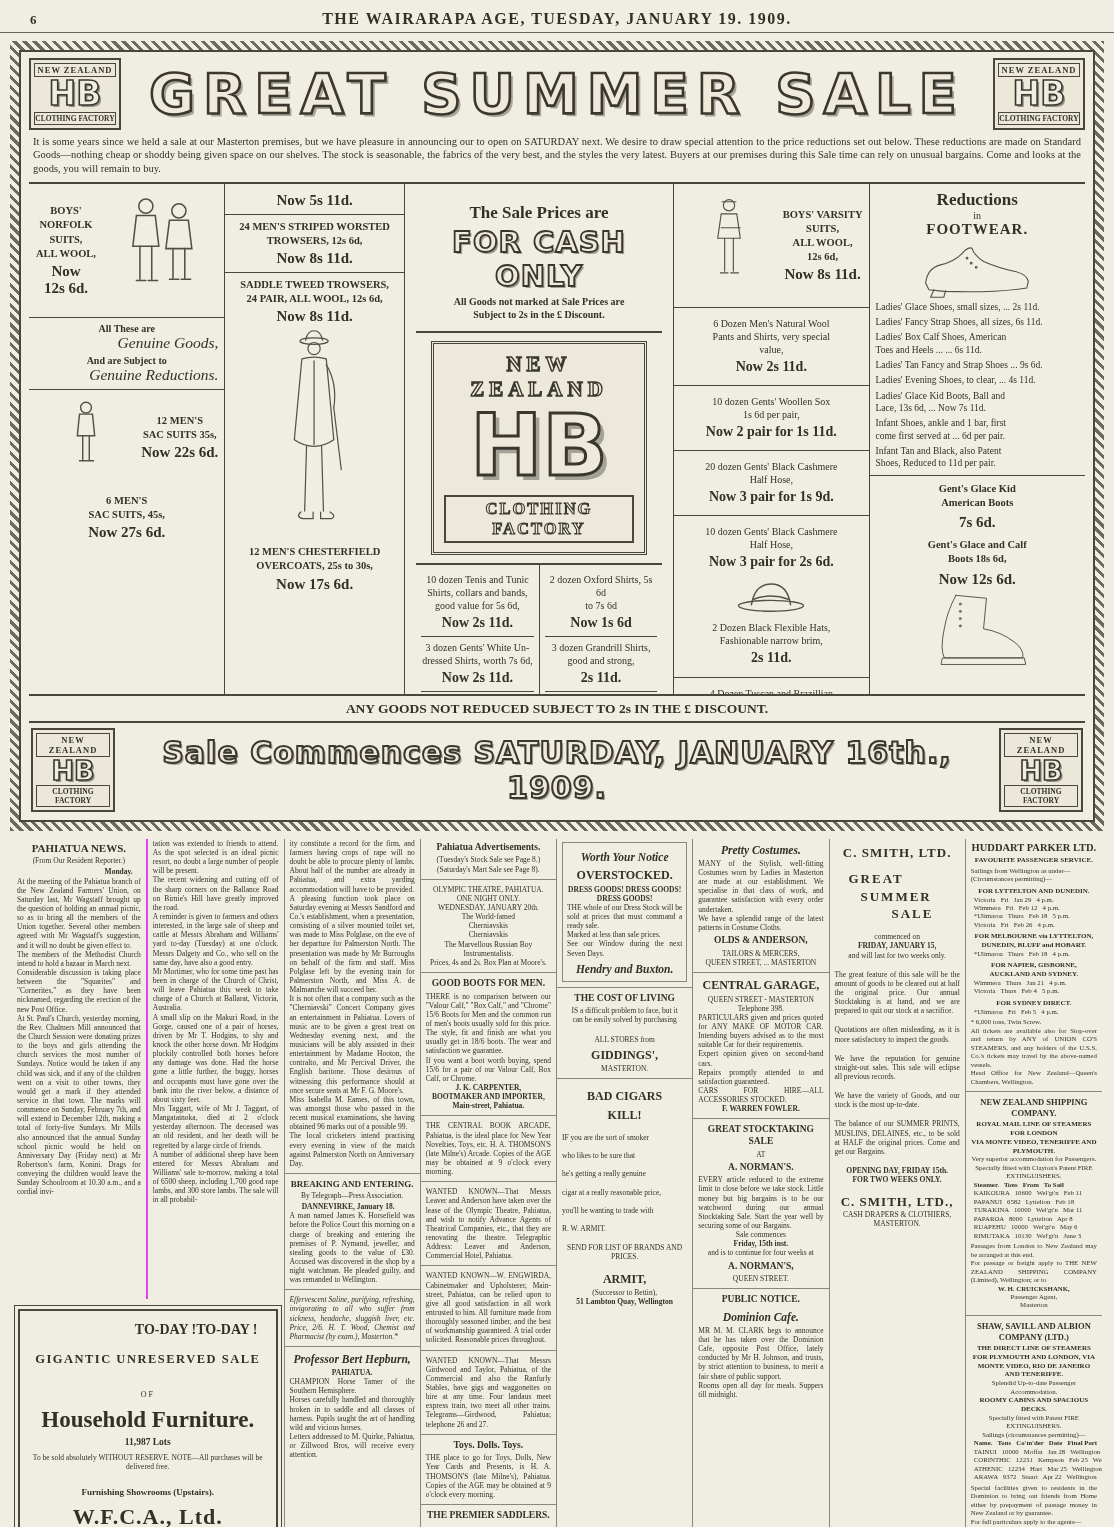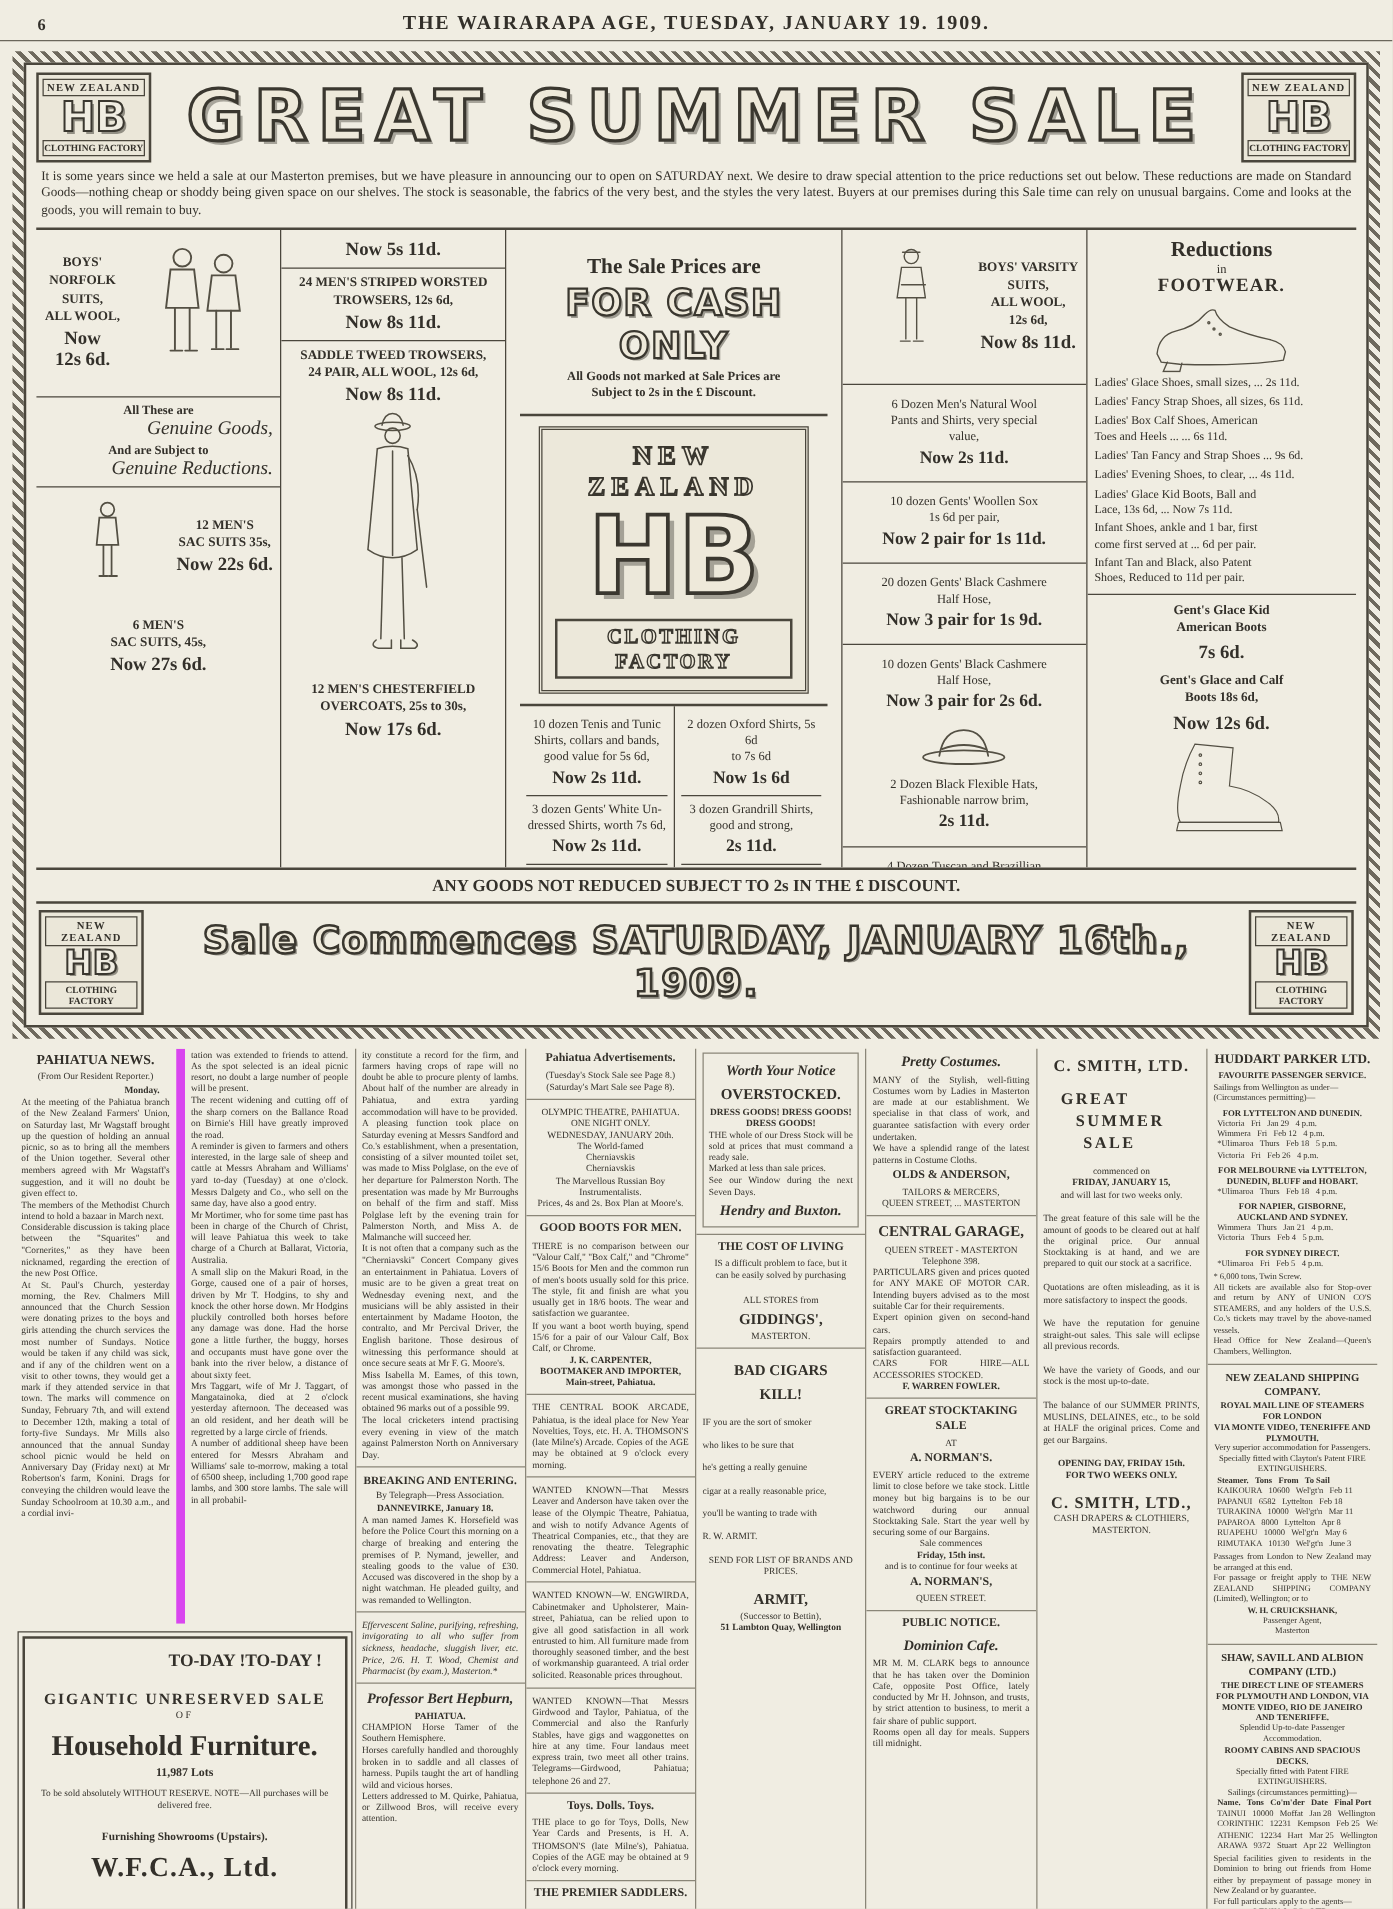--- a/index.html
+++ b/index.html
@@ -77,38 +77,38 @@
   .commence { flex:1; text-align:center; font-family:"DejaVu Sans", sans-serif; font-size:30px; font-weight:800;
               letter-spacing:1px; color:#eee9da; -webkit-text-stroke:2px #3a372f; text-shadow:2px 2px 0 rgba(58,55,47,.45); }
 
   
   .lower { display:flex; margin:8px 12px 0; height:706px; font-size:7.5px; line-height:1.22; }
   .lcol { width:12.5%; padding:0 5px; border-right:1px solid #8a8678; overflow:hidden; text-align:justify; }
   .lcol:last-child { border-right:none; }
   .ldouble { width:25%; border-right:1px solid #8a8678; display:flex; flex-direction:column; }
   .textrow { display:flex; height:460px; overflow:hidden; }
   .textrow .sub { width:50%; padding:0 5px; overflow:hidden; text-align:justify; }
-  .textrow .sub:first-child { border-right:7px solid #d946ef; }
+  .textrow .sub:first-child { border-right:2px solid #d946ef; }
 
   .news-head { font-size:11px; font-weight:bold; text-align:center; margin:3px 0 1px; }
   .byline { text-align:center; font-size:7.5px; margin-bottom:2px; }
   .dateline { text-align:right; font-size:7.5px; font-weight:bold; padding-right:8px; }
   .body-text { white-space:pre-line; }
   .sep { border-top:1px solid #8a8678; margin:5px -5px; }
   .adhead { text-align:center; font-weight:bold; font-size:9.5px; margin:3px 0 2px; }
   .adhead-lg { text-align:center; font-weight:bold; font-size:12px; margin:4px 0 2px; }
   .adhead-it { text-align:center; font-weight:bold; font-style:italic; font-size:11.5px; margin:4px 0 2px; }
   .center { text-align:center; }
   .small-it { font-style:italic; }
 
   .furn { margin:10px 6px 0; border:2px solid #4a463c; box-shadow:0 0 0 3px #f0ede2, 0 0 0 4px #4a463c;
           padding:10px 8px 8px; text-align:center; height:228px; overflow:hidden; }
   .furn-today { display:flex; justify-content:flex-end; font-size:14px; font-weight:bold; padding:0 10px; }
   .furn-line1 { font-size:12.5px; font-weight:bold; letter-spacing:1.5px; margin-top:14px; }
-  .furn-of { font-size:8px; letter-spacing:2px; margin-top:0; }
+  .furn-of { font-size:8px; letter-spacing:2px; margin-top:23px; }
   .furn-title { font-size:23px; font-weight:bold; margin-top:6px; }
   .furn-lots { font-size:9.5px; font-weight:bold; margin-top:3px; }
   .furn-note { font-size:7.5px; margin-top:4px; }
   .furn-show { font-size:9px; font-weight:bold; margin-top:16px; }
   .furn-co { font-size:22px; font-weight:bold; letter-spacing:1px; margin-top:6px; }
 
   .boxed { border:1px solid #8a8678; padding:3px 4px; margin:3px 0; }
   .smith-name { font-size:13px; font-weight:bold; letter-spacing:1px; text-align:center; margin-top:6px; }
   .smith-sale { font-size:13px; font-weight:bold; letter-spacing:2px; margin:2px 0 0 14px; }
   .spaced { margin-top:10px; }
@@ -578,21 +578,21 @@
       <div class="adhead">PUBLIC NOTICE.</div>
       <div class="adhead-it">Dominion Cafe.</div>
       <div class="body-text">MR M. M. CLARK begs to announce that he has taken over the Dominion Cafe, opposite Post Office, lately conducted by Mr H. Johnson, and trusts, by strict attention to business, to merit a fair share of public support.
 Rooms open all day for meals.  Suppers till midnight.</div>
     </div>
 
     <div class="lcol">
       <div class="smith-name">C. SMITH, LTD.</div>
       <div class="smith-sale spaced">GREAT</div>
       <div class="smith-sale" style="margin-left:26px">SUMMER</div>
-      <div class="smith-sale" style="margin-left:32px">SALE</div>
+      <div class="smith-sale" style="margin-left:57px">SALE</div>
       <div class="center spaced">commenced on</div>
       <div class="center" style="font-weight:bold">FRIDAY, JANUARY 15,</div>
       <div class="center">and will last for two weeks only.</div>
       <div class="body-text spaced">The great feature of this sale will be the amount of goods to be cleared out at half the original price.  Our annual Stocktaking is at hand, and we are prepared to quit our stock at a sacrifice.</div>
       <div class="body-text spaced">Quotations are often misleading, as it is more satisfactory to inspect the goods.</div>
       <div class="body-text spaced">We have the reputation for genuine straight-out sales.  This sale will eclipse all previous records.</div>
       <div class="body-text spaced">We have the variety of Goods, and our stock is the most up-to-date.</div>
       <div class="body-text spaced">The balance of our SUMMER PRINTS, MUSLINS, DELAINES, etc., to be sold at HALF the original prices.  Come and get our Bargains.</div>
       <div class="center spaced" style="font-weight:bold">OPENING DAY, FRIDAY 15th.</div>
       <div class="center" style="font-weight:bold">FOR TWO WEEKS ONLY.</div>

